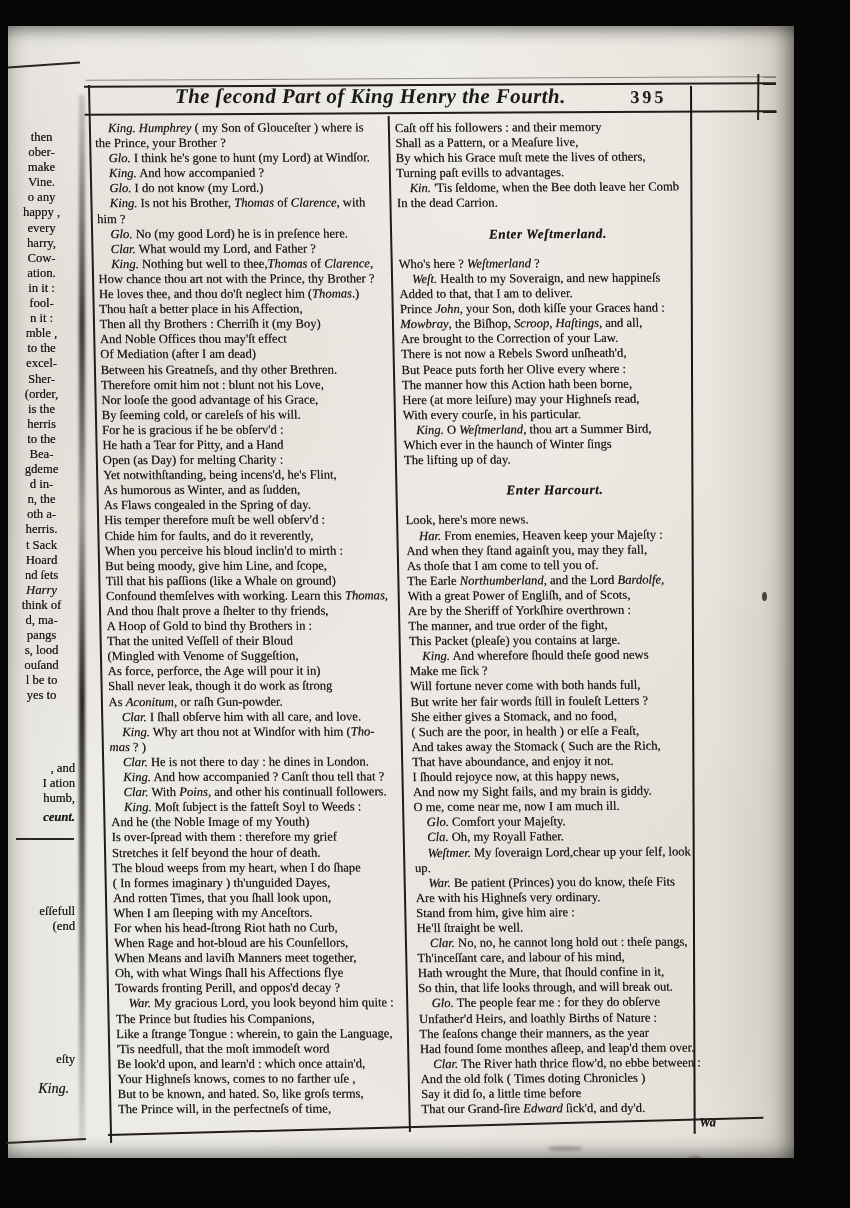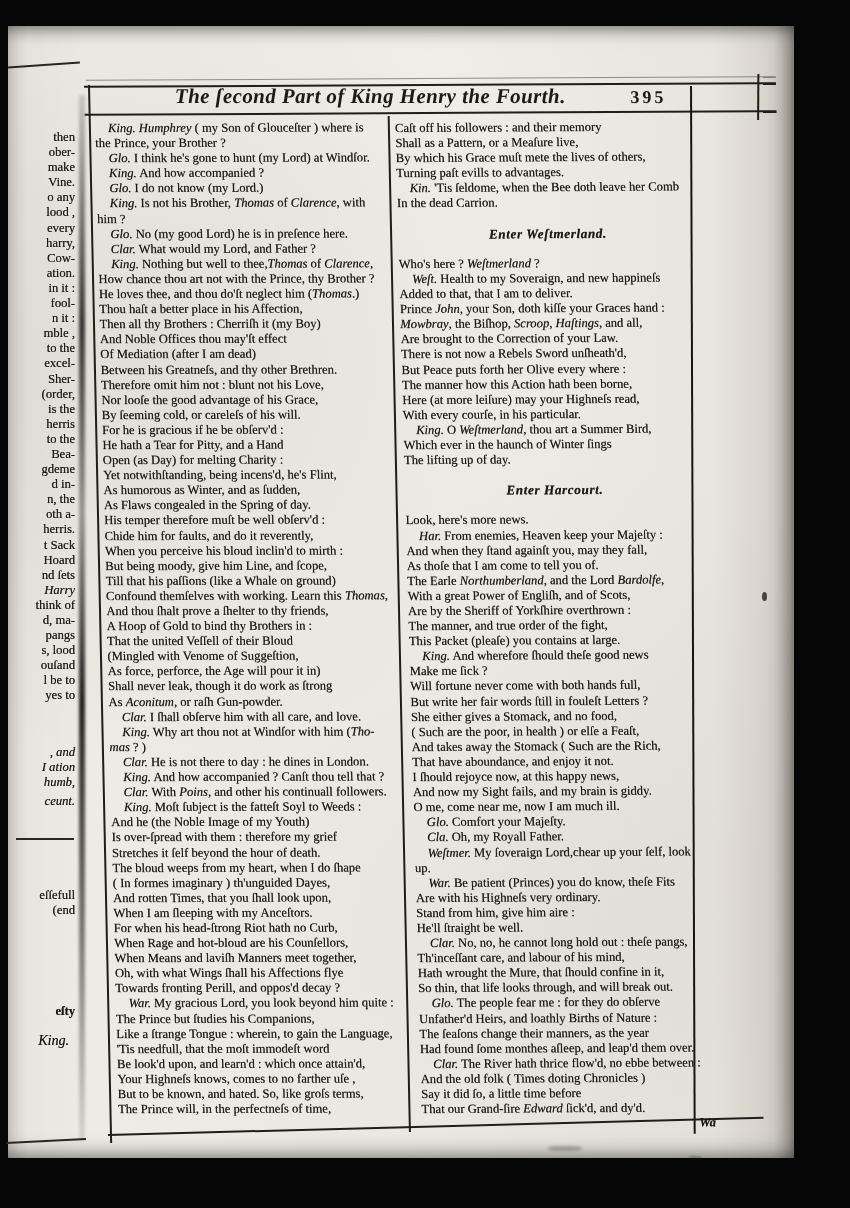--- a/index.html
+++ b/index.html
@@ -58,27 +58,27 @@
   #speck-3{left:688px;top:1156px;width:14px;height:4px;opacity:.3;filter:blur(1.2px);}
 </style>
 </head>
 <body>
 
 <div id="scan">
   <div id="paper"></div>
 
   <div class="margin-rule" style="left:8px;top:64px;width:72px;transform:rotate(-4deg);"></div>
   <div id="margin-strip">
-      <div class="mgroup" style="margin-top: 0px;">
+      <div class="mgroup" style="margin-top: 0px; text-align: center;">
         <div class="mln">then</div>
         <div class="mln">ober-</div>
         <div class="mln">make</div>
         <div class="mln">Vine.</div>
         <div class="mln">o any</div>
-        <div class="mln">lood ,</div>
+        <div class="mln">happy ,</div>
         <div class="mln">every</div>
         <div class="mln">harry,</div>
         <div class="mln">Cow-</div>
         <div class="mln">ation.</div>
         <div class="mln">in it :</div>
         <div class="mln">fool-</div>
         <div class="mln">n it :</div>
         <div class="mln">mble ,</div>
         <div class="mln">to the</div>
         <div class="mln">excel-</div>
@@ -98,33 +98,33 @@
         <div class="mln">nd ſets</div>
         <div class="mln"><i>Harry</i></div>
         <div class="mln">think of</div>
         <div class="mln">d, ma-</div>
         <div class="mln">pangs</div>
         <div class="mln">s, lood</div>
         <div class="mln">ouſand</div>
         <div class="mln">l be to</div>
         <div class="mln">yes to</div>
       </div>
-      <div class="mgroup" style="margin-top: 41px; font-style: italic;">
+      <div class="mgroup" style="margin-top: 57px;">
         <div class="mln">, and</div>
         <div class="mln">I ation</div>
         <div class="mln">humb,</div>
       </div>
-      <div class="mgroup" style="margin-top: 4px;">
+      <div class="mgroup" style="margin-top: 4px; font-weight: bold;">
         <div class="mln"><i>ceunt.</i></div>
       </div>
       <div class="mgroup" style="margin-top: 79px;">
         <div class="mln">eſſefull</div>
         <div class="mln">(end</div>
       </div>
-      <div class="mgroup" style="margin-top: 86px; font-weight: bold;">
+      <div class="mgroup" style="margin-top: 118px;">
         <div class="mln">eſty</div>
       </div>
       <div class="mgroup" style="margin-top: 14px;">
         <div class="mln"><i>King.</i></div>
       </div>
     </div>
   <div class="margin-rule" style="left:16px;top:838px;width:58px;"></div>
   <div class="margin-rule" style="left:6px;top:1140px;width:80px;transform:rotate(-3deg);"></div>
   <div id="gutter-shadow"></div>
 

